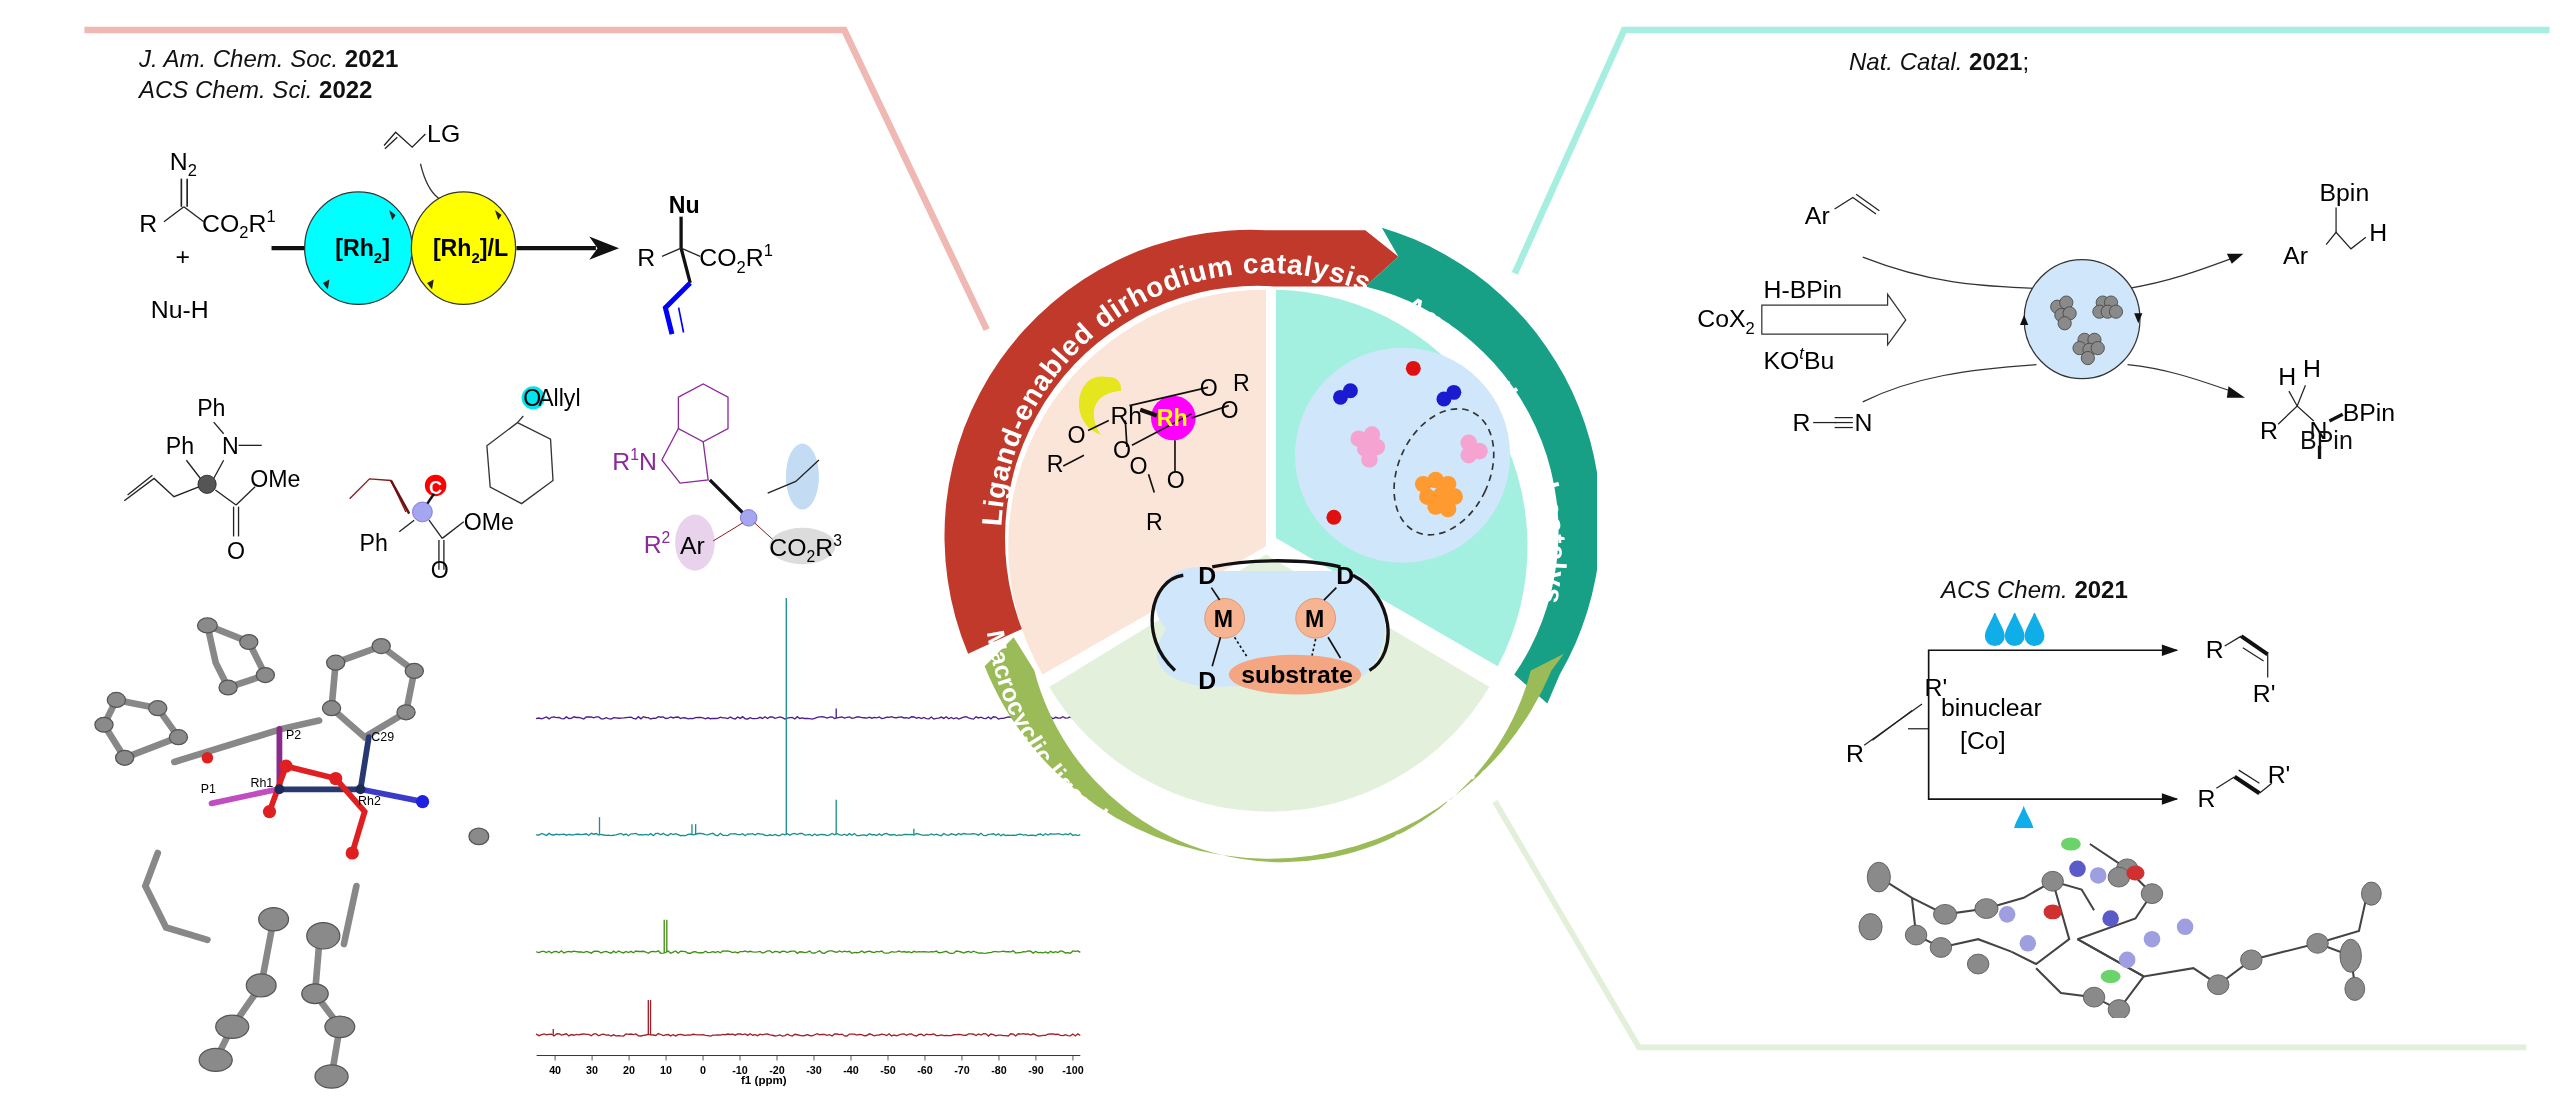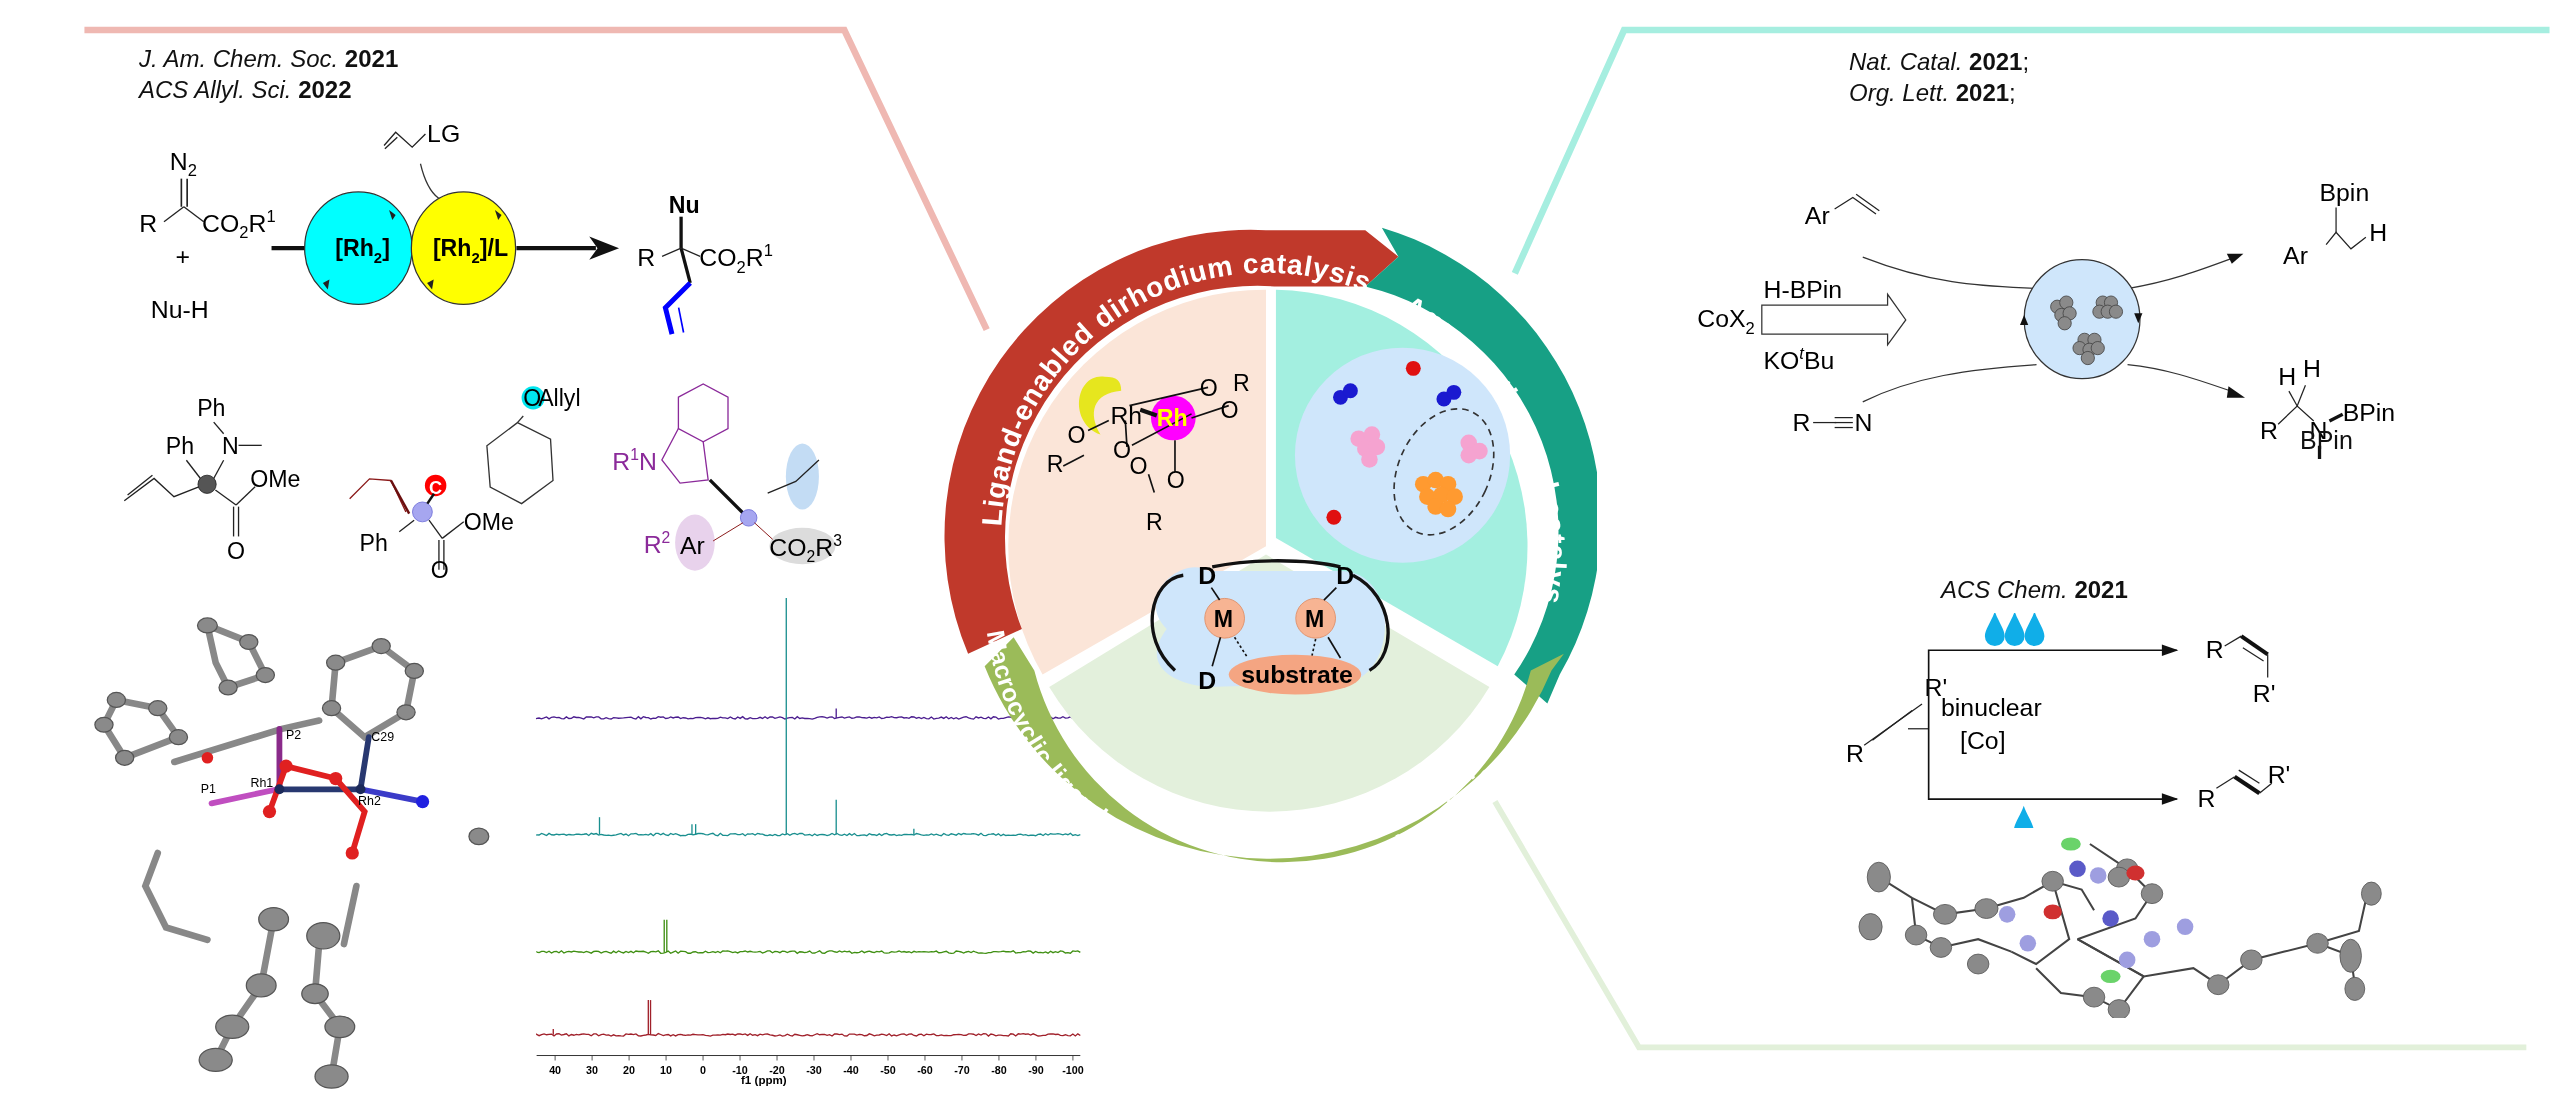--- a/index.html
+++ b/index.html
@@ -14,21 +14,21 @@
 <body>
 
 <svg class="abs" style="left:0;top:0" width="2576" height="1113" viewBox="0 0 3112 1344">
   <polyline points="102,36 1020,36 1192,398" fill="none" stroke="#efb8b2" stroke-width="8"></polyline>
   <polyline points="1830,330 1962,36 3080,36" fill="none" stroke="#a6eee0" stroke-width="8"></polyline>
   <polyline points="1806,968 1980,1265 3052,1265" fill="none" stroke="#e2f0da" stroke-width="7"></polyline>
 </svg>
 
 <div class="abs ref" style="left:168;top:43px;left:139px">
   <div><i>J. Am. Chem. Soc.</i> <b>2021</b></div>
-  <div><i>ACS Allyl. Sci.</i> <b>2022</b></div>
+  <div><i>ACS Chem. Sci.</i> <b>2022</b></div>
 </div>
 
 <svg class="abs" style="left:116px;top:124px" width="786" height="240" viewBox="0 0 950 290">
 
   <text x="65" y="55" font-size="30"><tspan>N</tspan><tspan font-size="20" dy="8">2</tspan></text>
   <line x1="79" y1="66" x2="79" y2="100" stroke="#222" stroke-width="2"></line>
   <line x1="86" y1="66" x2="86" y2="100" stroke="#222" stroke-width="2"></line>
   <line x1="82" y1="100" x2="58" y2="118" stroke="#222" stroke-width="1.6"></line>
   <line x1="82" y1="100" x2="106" y2="118" stroke="#222" stroke-width="1.6"></line>
   <text x="28" y="130" font-size="30">R</text>
@@ -337,21 +337,20 @@
         <line x1="362" y1="520" x2="378" y2="545"></line>
         <line x1="460" y1="522" x2="455" y2="545"></line>
       </g>
     <ellipse cx="435" cy="565" rx="80" ry="24" fill="#f4a582"></ellipse>
     <text x="370" y="575" font-size="30" font-weight="bold">substrate</text>
   </g>
 </svg>
 
 <div class="abs ref" style="left:1849px;top:46px">
   <div><i>Nat. Catal.</i> <b>2021</b><span>;</span></div>
-  <div><i>Org. Lett.</i> <b>2021</b><span>;</span></div>
 </div>
 
 <svg class="abs" style="left:1689px;top:166px" width="844" height="298" viewBox="0 0 1020 360">
   <text x="140" y="70" font-size="30">Ar</text>
   <polyline points="176,52 198,38 226,58" fill="none" stroke="#222" stroke-width="1.5"></polyline>
   <line x1="202" y1="34" x2="230" y2="54" stroke="#222" stroke-width="1.5"></line>
   <path d="M210,110 C300,145 360,145 420,148" fill="none" stroke="#333" stroke-width="1.5"></path>
   <path d="M530,148 C580,140 620,125 655,112" fill="none" stroke="#333" stroke-width="1.5"></path>
   <polygon points="670,106 650,106 656,118" fill="#111"></polygon>
   <text x="10" y="195" font-size="30"><tspan>CoX</tspan><tspan font-size="20" dy="8">2</tspan></text>

